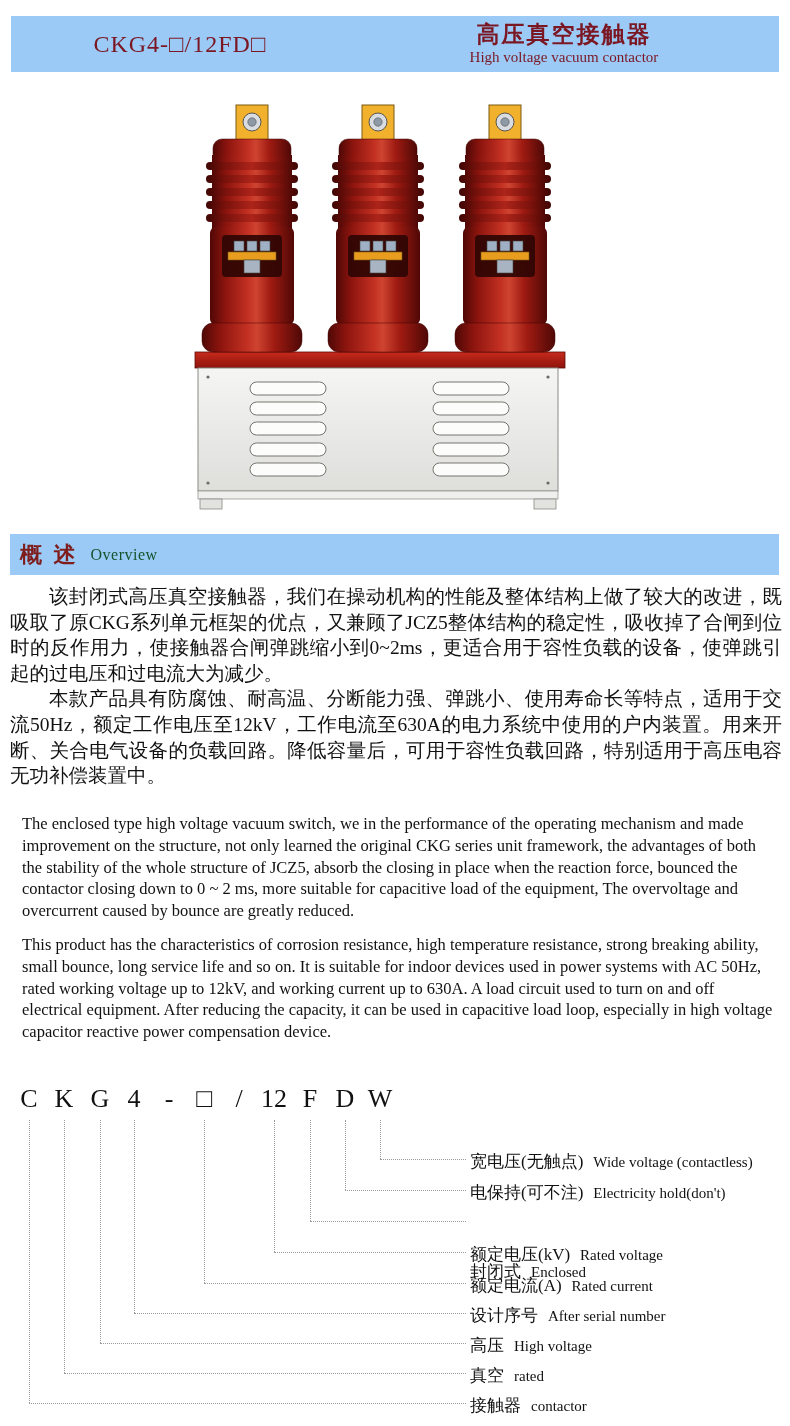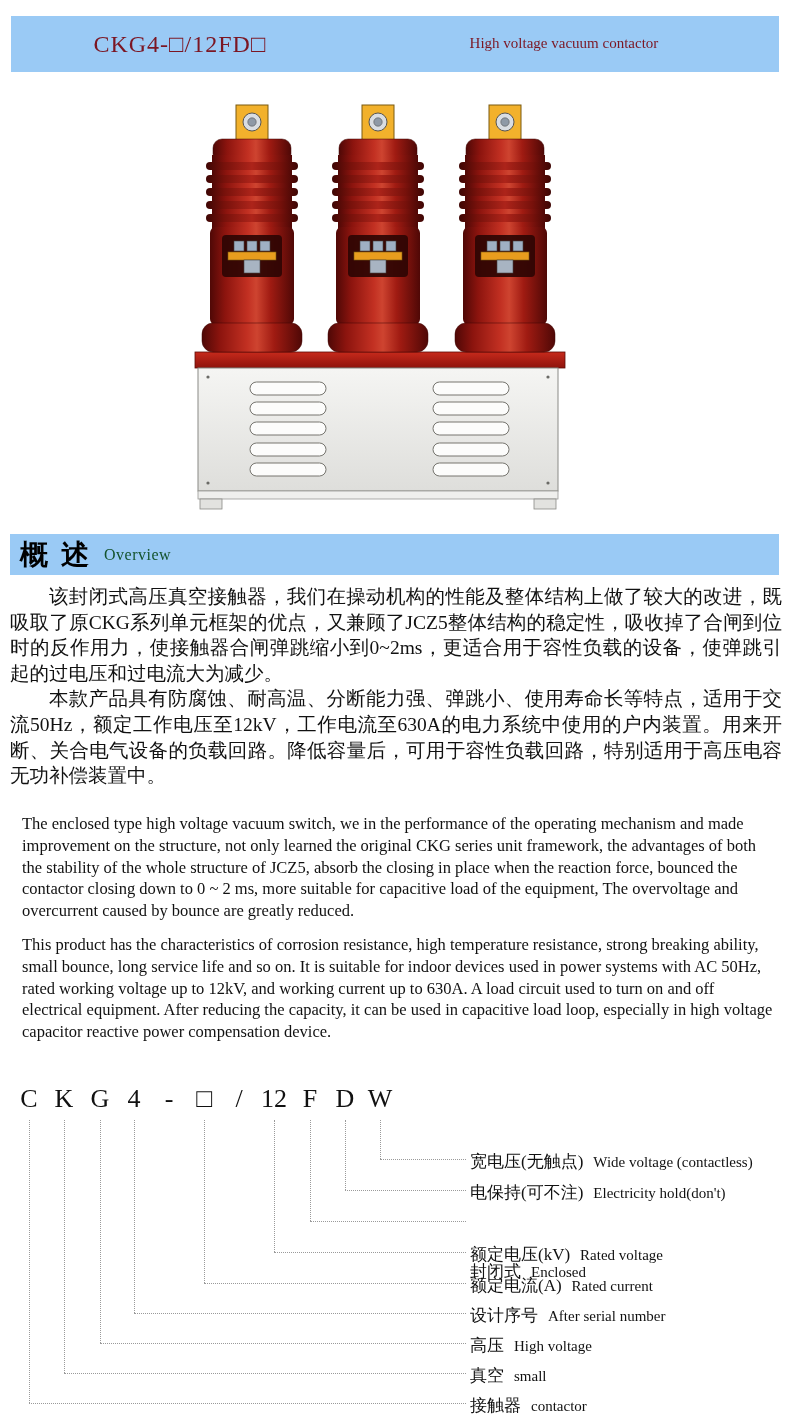--- a/index.html
+++ b/index.html
@@ -11,21 +11,21 @@
   .topbar{left:11px;top:16px;width:768px;height:56px;display:flex;align-items:center;}
   .topbar .left{flex:0 0 44%;text-align:center;}
   .topbar .right{flex:1;text-align:center;line-height:1.15;}
   .model-title{color:#7B1623;font-size:24px;letter-spacing:1px;}
   .prod-title-zh{color:#7B1623;font-size:23px;font-weight:bold;letter-spacing:2px;}
   .prod-title-en{color:#7B1623;font-size:15px;}
 
   .secbar{left:10px;width:769px;display:flex;align-items:center;padding-left:10px;box-sizing:border-box;}
   .bar-overview{top:534px;height:41px;}
   .bar-type{top:1022px;height:38px;}
-  .sec-zh{color:#000000;font-weight:bold;font-size:28px;letter-spacing:3px;font-family:Liberation Serif, serif;}
+  .sec-zh{color:#7f1d1d;font-weight:bold;font-size:22px;letter-spacing:3px;font-family:Liberation Serif, serif;}
   .sec-en{color:#14532d;font-size:16px;margin-left:12px;letter-spacing:.5px;}
 
   
   .zh-text{position:absolute;left:10px;top:584px;width:772px;font-size:19.5px;line-height:25.6px;text-align:justify;}
   .zh-text p{margin:0;text-indent:2em;}
   .en-text{position:absolute;left:10px;top:801px;width:775px;font-size:16.5px;line-height:21.8px;text-align:left;}
   .en-text p{margin:12px;}
 
   
   .mchar{position:absolute;top:1084px;font-size:26px;color:#111;transform:translateX(-50%);font-family:"Liberation Serif",serif;}
@@ -41,20 +41,21 @@
 </head>
 <body>
 
 <div class="page">
 
   <div class="bluebar topbar">
     <div class="left">
       <span class="model-title">CKG4-□/12FD□</span>
     </div>
     <div class="right">
+      <div class="prod-title-zh">高压真空接触器</div>
       <div class="prod-title-en">High voltage vacuum contactor</div>
     </div>
   </div>
 
   <svg class="product" viewBox="0 0 420 420">
     <defs>
       <linearGradient id="poleG" x1="0" y1="0" x2="1" y2="0">
         <stop offset="0" stop-color="#4F0806"></stop>
           <stop offset="0.18" stop-color="#8C140E"></stop>
         <stop offset="0.45" stop-color="#C23022"></stop>
@@ -208,20 +209,20 @@
   <div class="dlabel" style="top:1304px">
     <span class="lzh">设计序号</span>
     <span class="len">After serial number</span>
   </div>
   <div class="dlabel" style="top:1334px">
     <span class="lzh">高压</span>
     <span class="len">High voltage</span>
   </div>
   <div class="dlabel" style="top:1364px">
     <span class="lzh">真空</span>
-    <span class="len">small</span>
+    <span class="len">rated</span>
   </div>
   <div class="dlabel" style="top:1394px">
     <span class="lzh">接触器</span>
     <span class="len">contactor</span>
   </div>
 
 </div>
 
 </body></html>

